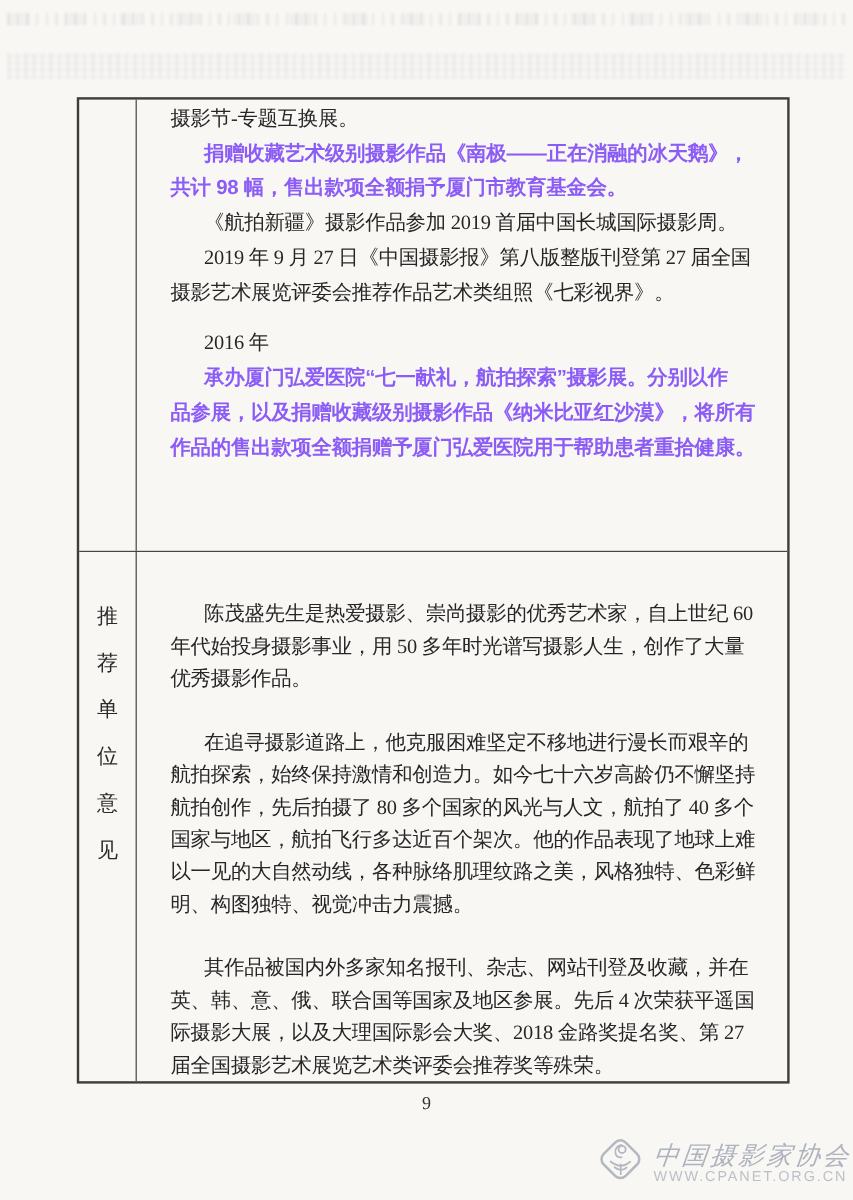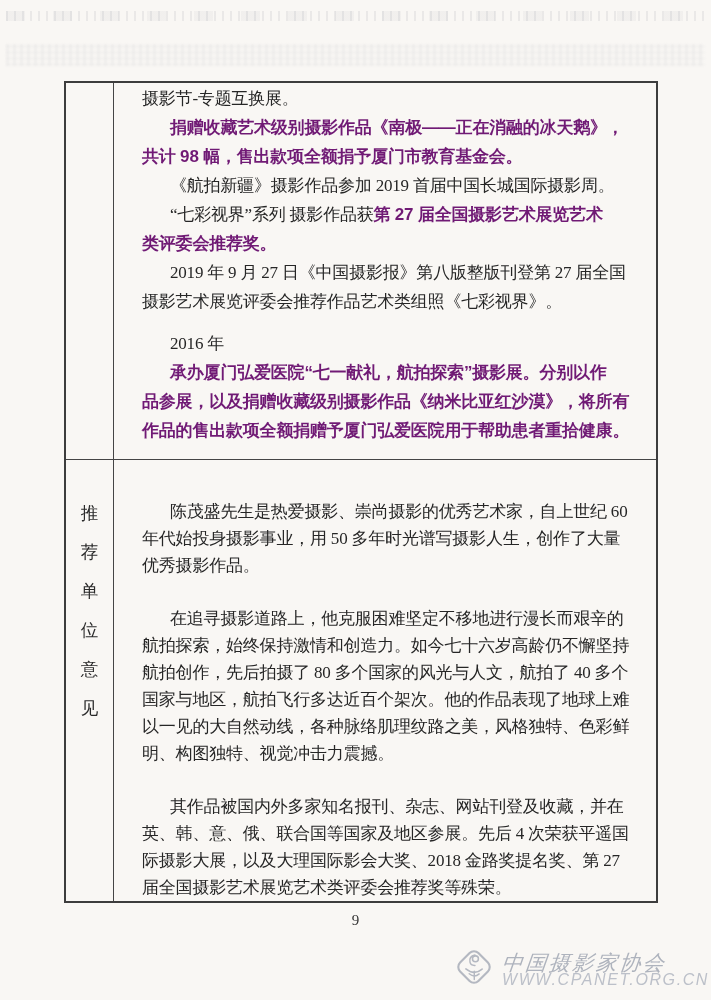--- a/index.html
+++ b/index.html
@@ -58,21 +58,21 @@
     font-size:17px;
     letter-spacing:-0.2px;
     margin:0;
   }
   .t-row-1 .para{line-height:29px;}
   .t-row-2 .para{line-height:27px;}
   .indent{text-indent:28px;}
   .serif{font-family:"Liberation Serif","DejaVu Serif",serif;color:#262626;}
   .bold{
     font-family:"Liberation Sans","DejaVu Sans",sans-serif;
-    font-weight:700;color:#701a75;
+    font-weight:700;color:#8b5cf6;
   }
   .gap-above{margin-top:13px;}
   .para-gap{margin-top:26px;}
 
   .v-label{
     white-space:pre-line;
     text-align:center;
     font-size:17.5px;
     line-height:39px;
     padding-top:34px;
@@ -96,43 +96,40 @@
   .wm-name{
     font-family:"Liberation Serif","DejaVu Serif",serif;
     font-style:italic;
     font-size:21px;line-height:22px;
     letter-spacing:2.5px;
     color:#aeb3bd;
     transform:skewX(-6deg);
   }
   .wm-url{
     font-family:"Liberation Sans","DejaVu Sans",sans-serif;
-    font-size:16px;line-height:12px;
+    font-size:12px;line-height:12px;
     letter-spacing:1.6px;
     color:#bcc0c9;
-    font-style:italic;
   }
 </style>
 </head>
 <body>
 
 <div class="noise noise-1"></div>
 <div class="noise noise-2"></div>
 
 <div class="doc-table">
 
   <div class="t-row t-row-1">
     <div class="cell-label"></div>
     <div class="cell-content">
       <div class="para serif">摄影节-专题互换展。</div>
       <div class="para bold indent">捐赠收藏艺术级别摄影作品《南极——正在消融的冰天鹅》，
 共计 98 幅，售出款项全额捐予厦门市教育基金会。</div>
       <div class="para serif indent">《航拍新疆》摄影作品参加 2019 首届中国长城国际摄影周。</div>
-      <div class="para indent"><span class="serif">“七彩视界”系列 摄影作品获</span><span class="bold">第 27 届全国摄影艺术展览艺术
-类评委会推荐奖。</span></div>
       <div class="para serif indent">2019 年 9 月 27 日《中国摄影报》第八版整版刊登第 27 届全国
 摄影艺术展览评委会推荐作品艺术类组照《七彩视界》。</div>
       <div class="para serif indent gap-above">2016 年</div>
       <div class="para bold indent">承办厦门弘爱医院“七一献礼，航拍探索”摄影展。分别以作
 品参展，以及捐赠收藏级别摄影作品《纳米比亚红沙漠》，将所有
 作品的售出款项全额捐赠予厦门弘爱医院用于帮助患者重拾健康。</div>
     </div>
   </div>
 
   <div class="t-row t-row-2">

